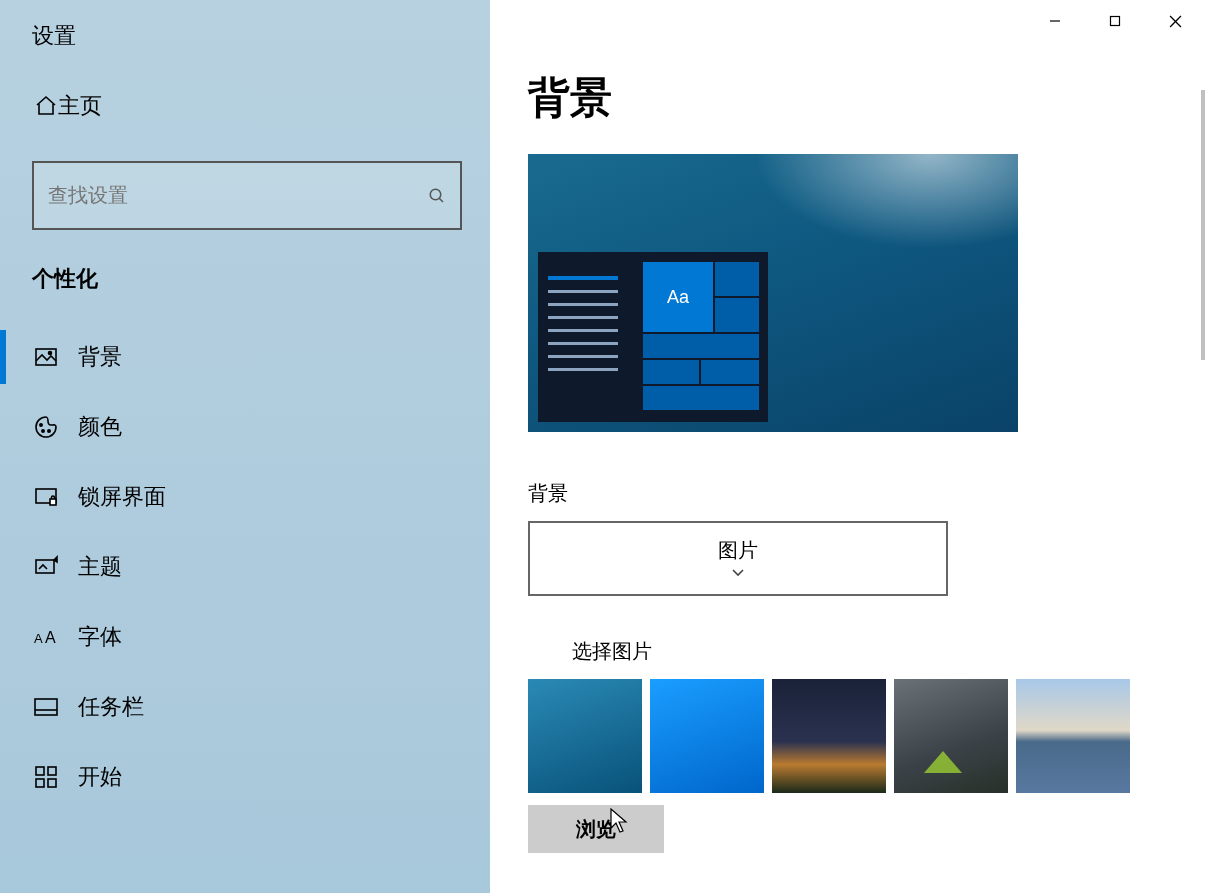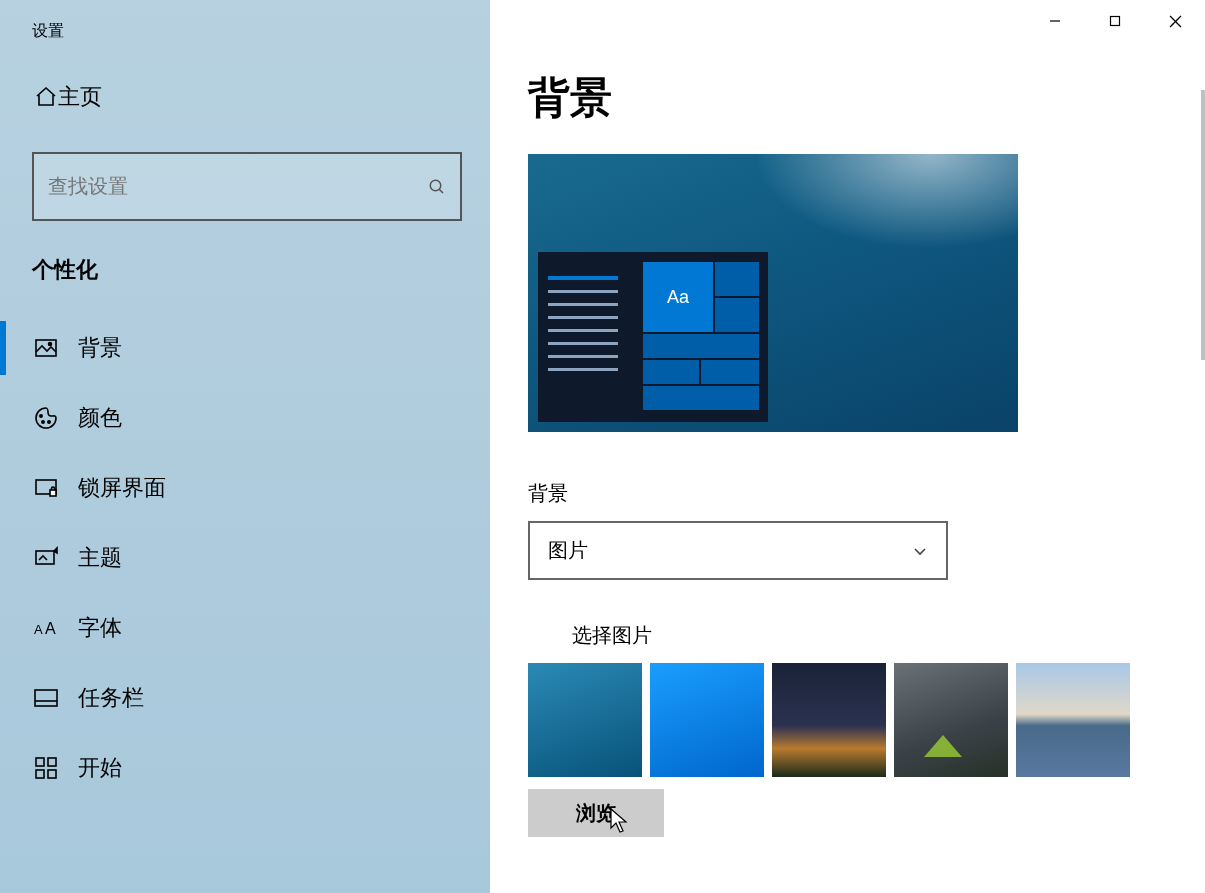--- a/index.html
+++ b/index.html
@@ -1,42 +1,42 @@
 <!DOCTYPE html>
 <html><head>
 <meta charset="utf-8">
 <style>
 * { margin: 0; padding: 0; box-sizing: border-box; font-family: "Microsoft YaHei", "Segoe UI", sans-serif; }
 body { width: 1205px; height: 893px; overflow: hidden; background: #fff; }
 .window { display: flex; width: 100%; height: 100%; position: relative; }
 .titlebar-controls { position: absolute; top: 0; right: 0; display: flex; z-index: 10; }
 .titlebar-btn { width: 60px; height: 42px; display: flex; align-items: center; justify-content: center; cursor: pointer; }
 .sidebar { width: 490px; height: 100%; background: linear-gradient(180deg, #b7d1e0 0%, #a8c8db 100%); padding-top: 5px; }
-.app-title { font-size: 16px; padding: 16px 32px 28px 32px; color: #000; }
+.app-title { font-size: 22px; padding: 16px 32px 28px 32px; color: #000; }
 .home-row { display: flex; align-items: center; padding: 12px 34px; font-size: 22px; cursor: pointer; }
 .search-box { margin: 28px 32px 28px 32px; display: flex; align-items: center; justify-content: space-between; border: 2px solid #555; background: rgba(255,255,255,0.15); padding: 21px 14px; width: 430px; }
 .search-box input { border: none; background: transparent; outline: none; font-size: 20px; color: #444; width: 100%; }
 .section-title { font-size: 22px; font-weight: bold; padding: 6px 32px 28px 32px; }
 .nav-list { display: flex; flex-direction: column; }
 .nav-item { display: flex; align-items: center; gap: 20px; padding: 20px 34px; font-size: 22px; cursor: pointer; position: relative; }
 .nav-item.active::before { content: ""; position: absolute; left: 0; top: 8px; bottom: 8px; width: 6px; background: #0078d4; }
 .nav-item .icon { width: 24px; height: 24px; display: flex; align-items: center; justify-content: center; }
 .content { flex: 1; height: 100%; overflow-y: auto; padding: 70px 48px 40px 38px; position: relative; }
 .page-heading { font-size: 42px; font-weight: 600; margin-bottom: 28px; }
 .preview { width: 490px; height: 278px; background: linear-gradient(160deg, #1a6a8f 0%, #0f5a82 40%, #0a4268 100%); position: relative; margin-bottom: 48px; overflow: hidden; }
 .preview-wave { position: absolute; top: 0; right: 0; width: 60%; height: 40%; background: radial-gradient(ellipse at 70% 0%, rgba(255,255,255,0.55) 0%, rgba(255,255,255,0) 60%); }
 .preview-taskbar { position: absolute; left: 10px; bottom: 10px; width: 230px; height: 170px; background: #0e1a2b; padding-left: 42px; }
 .preview-list { position: absolute; left: 10px; top: 14px; }
 .preview-list div { width: 70px; height: 3px; background: #8ca4bf; margin: 10px 0; }
 .preview-list div:first-child { background: #0078d4; height: 4px; }
 .preview-tiles { position: absolute; left: 105px; top: 10px; width: 118px; height: 150px; }
 .tile-big { width: 70px; height: 70px; background: #0078d4; position: absolute; left: 0; top: 0; display: flex; align-items: center; justify-content: center; color: #fff; font-size: 18px; }
 .tile-r { position: absolute; background: #005ea8; }
 .field-label { font-size: 20px; margin-bottom: 14px; }
-.dropdown { width: 420px; border: 2px solid #666; padding: 14px 18px; display: flex; align-items: center; justify-content: space-between; font-size: 20px; cursor: pointer; margin-bottom: 42px; }
+.dropdown { width: 420px; border: 2px solid #666; padding: 14px 18px; display: flex; align-items: center; justify-content: space-between; font-size: 20px; cursor: pointer; margin-bottom: 42px; flex-direction: column; }
 .choose-label { font-size: 20px; margin-bottom: 14px; margin-left: 44px; }
 .thumbs { display: flex; gap: 8px; margin-bottom: 12px; }
 .thumb { width: 114px; height: 114px; cursor: pointer; }
 .thumb.t1 { background: linear-gradient(160deg, #2a8ab5 0%, #08527a 100%); }
 .thumb.t2 { background: linear-gradient(160deg, #1a9eff 0%, #0066cc 100%); }
 .thumb.t3 { background: linear-gradient(180deg, #1a2238 0%, #2b3250 55%, #b97a30 75%, #1a2a1a 100%); }
 .thumb.t4 { background: linear-gradient(160deg, #6a7278 0%, #3a4248 60%, #283028 100%); position: relative; }
 .thumb.t4::after { content: ""; position: absolute; left: 30px; bottom: 20px; width: 38px; height: 22px; background: #9acd32; clip-path: polygon(0 100%, 50% 0, 100% 100%); opacity: 0.8; }
 .thumb.t5 { background: linear-gradient(180deg, #a8c8e8 0%, #e0d8c8 45%, #4a6a8a 55%, #5878a0 100%); }
 .browse-btn { width: 136px; height: 48px; background: #ccc; border: none; font-size: 20px; cursor: pointer; position: relative; font-weight: bold; }

